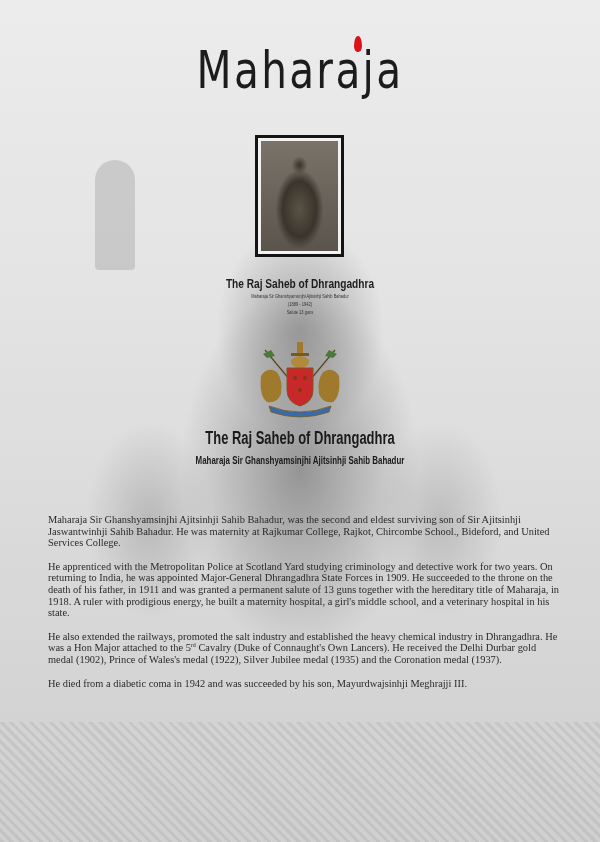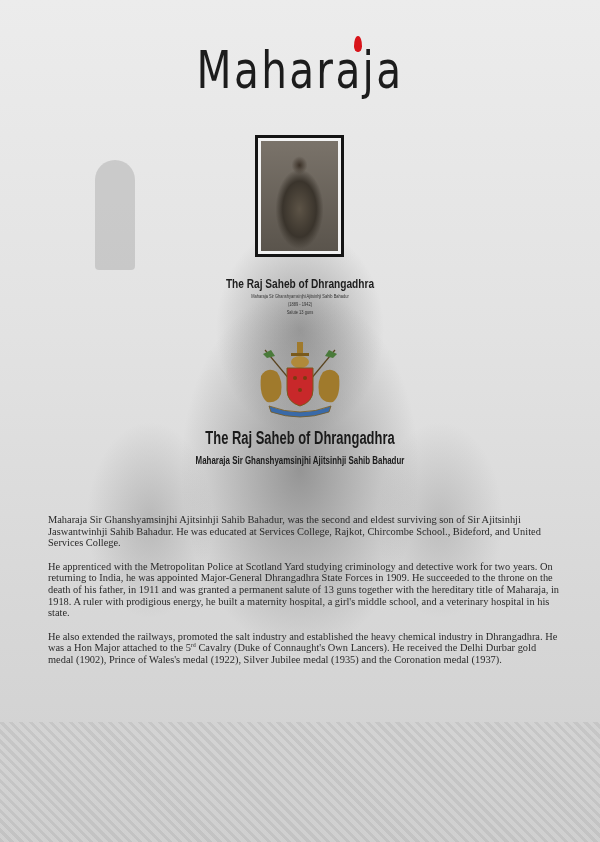--- a/index.html
+++ b/index.html
@@ -93,16 +93,17 @@
   <circle cx="50" cy="38" r="2" fill="#7a3a10"></circle>
   <circle cx="45" cy="50" r="2" fill="#7a3a10"></circle>
 
   <path d="M14,66 q31,12 62,0 l-2,6 q-29,10 -58,0z" fill="#3a6aa8" stroke="#7a5a1c" stroke-width="0.8"></path>
 </svg>
 
 <div class="h1">The Raj Saheb of Dhrangadhra</div>
 <div class="h2">Maharaja Sir Ghanshyamsinjhi Ajitsinhji Sahib Bahadur</div>
 
 <div class="body">
-  <p>Maharaja Sir Ghanshyamsinjhi Ajitsinhji Sahib Bahadur, was the second and eldest surviving son of Sir Ajitsinhji Jaswantwinhji Sahib Bahadur. He was educated at Services College, Rajkot, Chircombe School., Bideford, and United Services College.</p>
+  <p>Maharaja Sir Ghanshyamsinjhi Ajitsinhji Sahib Bahadur, was the second and eldest surviving son of Sir Ajitsinhji Jaswantwinhji Sahib Bahadur. He was maternity at Rajkumar College, Rajkot, Chircombe School., Bideford, and United Services College.</p>
   <p>He apprenticed with the Metropolitan Police at Scotland Yard studying criminology and detective work for two years. On returning to India, he was appointed Major-General Dhrangadhra State Forces in 1909.  He succeeded to the throne on the death of his father, in 1911 and was granted a permanent salute of 13 guns together with the hereditary title of Maharaja, in 1918. A ruler with prodigious energy, he built a maternity hospital, a girl's middle school, and a veterinary hospital in his state.</p>
   <p><span>He also extended the railways, promoted the salt industry and established the heavy chemical industry in Dhrangadhra.  He was a Hon Major attached to the 5</span><sup>rd</sup><span> Cavalry (Duke of Connaught's Own Lancers). He received the Delhi Durbar gold medal (1902), Prince of Wales's medal (1922), Silver Jubilee medal (1935) and the Coronation medal (1937).</span></p>
+  <p> He died from a diabetic coma in 1942 and was succeeded by his son, Mayurdwajsinhji Meghrajji III.</p>
 </div>
 
 </body></html>

